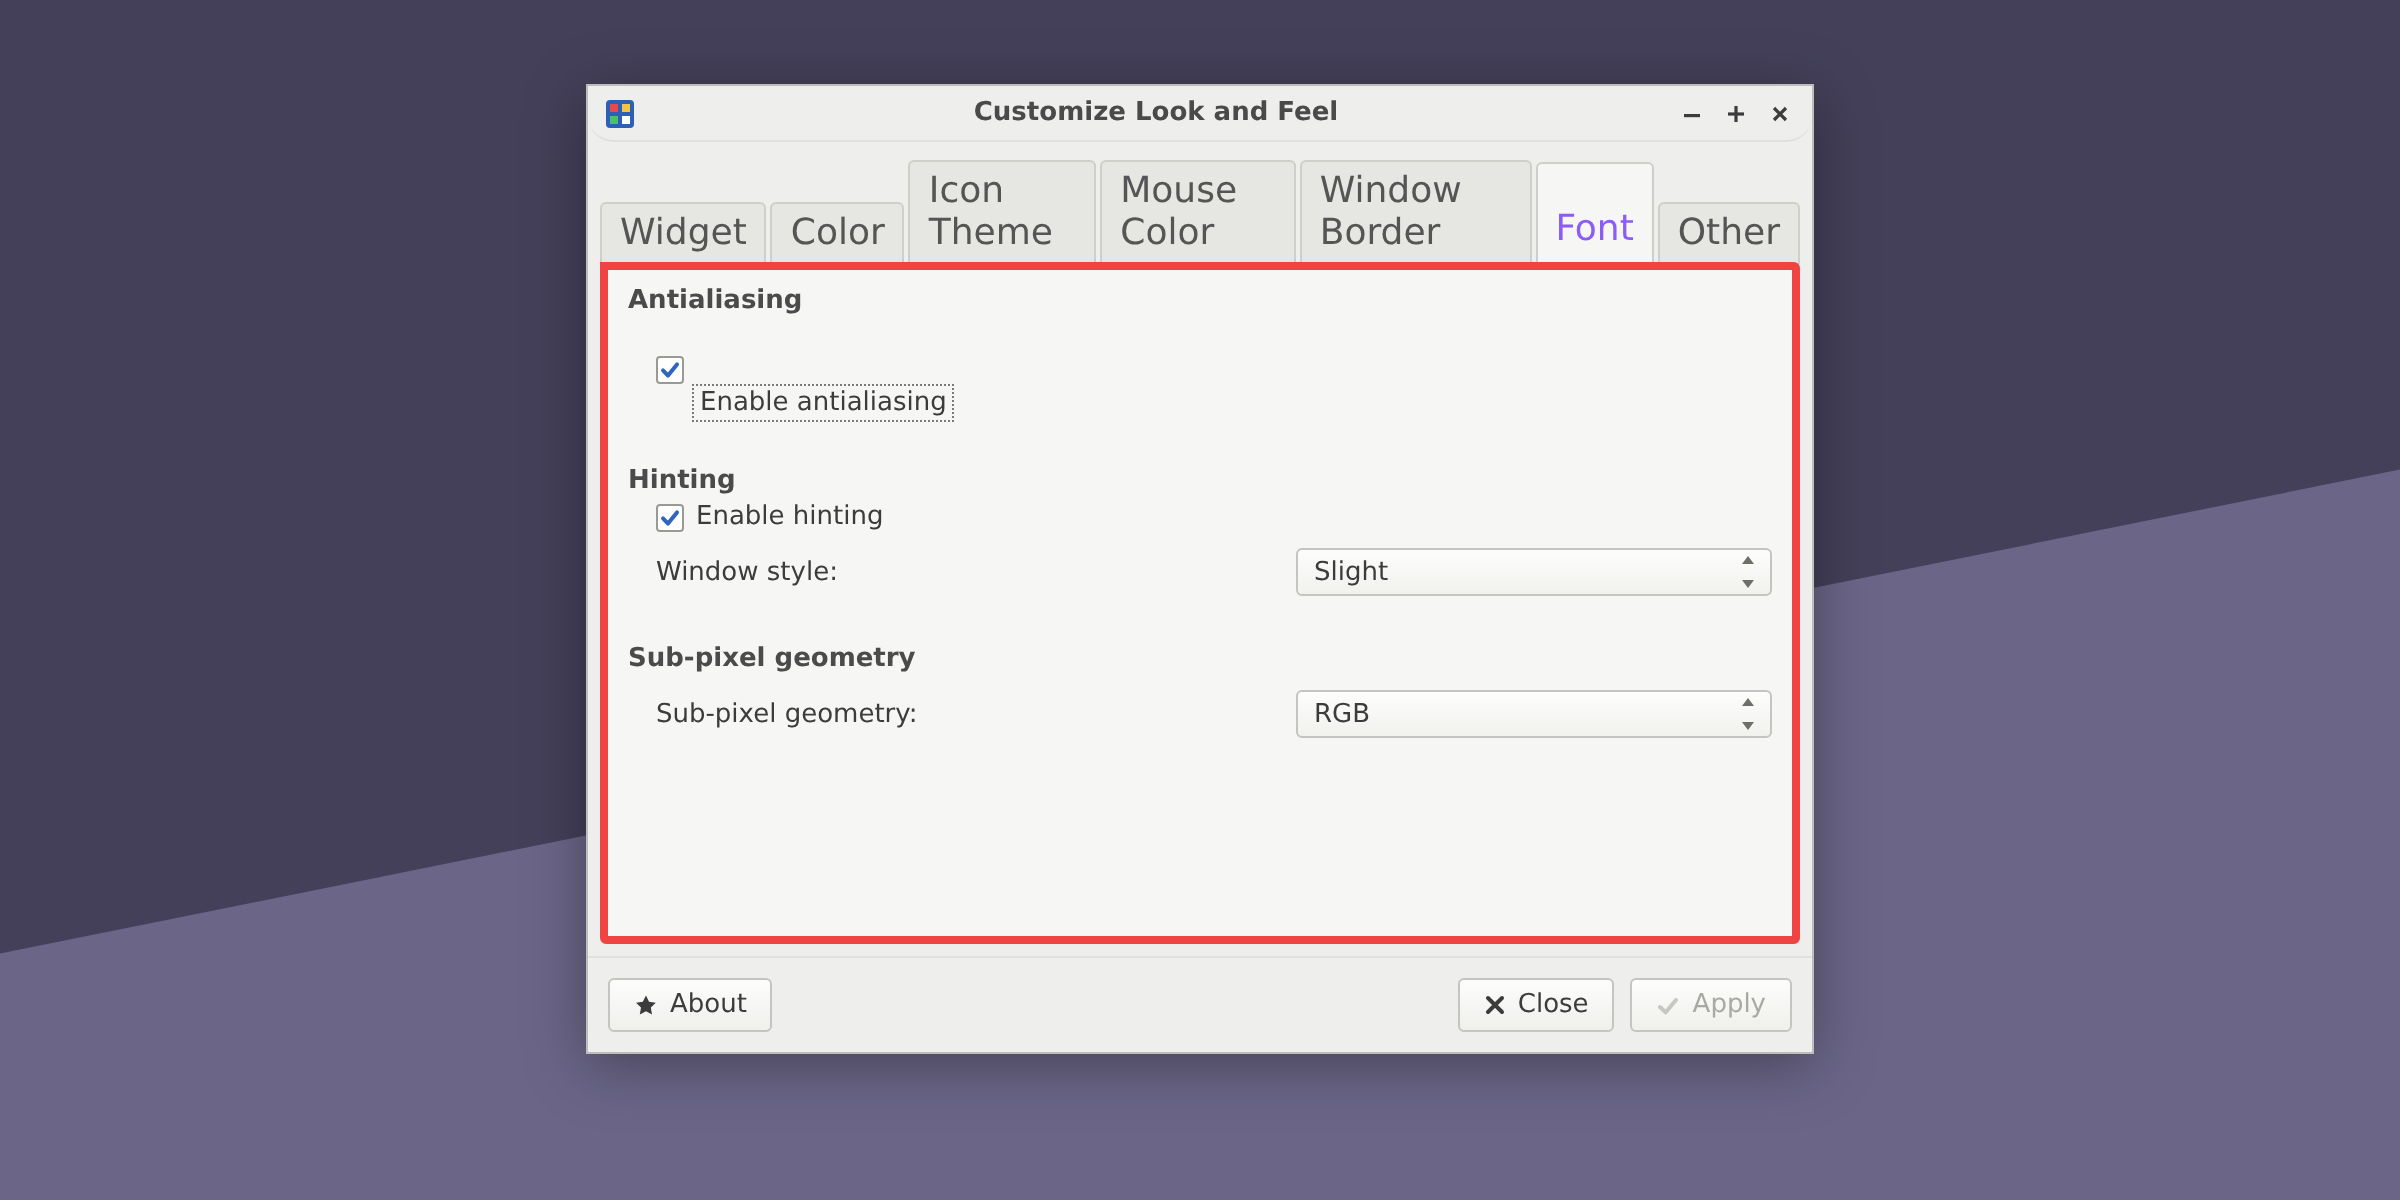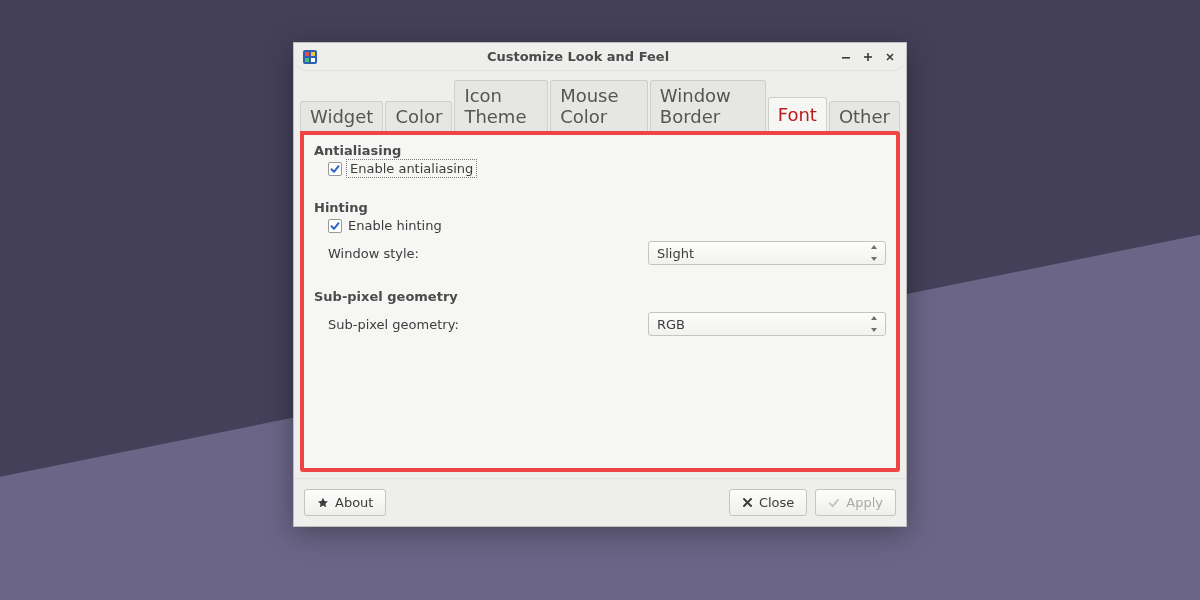--- a/index.html
+++ b/index.html
@@ -89,23 +89,23 @@
       border-bottom: none;
       border-radius: 3px 3px 0 0;
       color: #555;
       cursor: pointer;
       position: relative;
       top: 1px;
       font-size: 18px;
     }
     .tab.active {
       background: #f6f6f4;
-      color: #b91c1c;
+      color: #8b5cf6;
       top: 0;
-      padding-top: 6px;
+      padding-top: 22px;
       padding-bottom: 6px;
       z-index: 2;
     }
 
     .tab-content {
       margin: 0 6px 6px 6px;
       border: 4px solid #ef4444;
       border-radius: 0 3px 3px 3px;
       background: #f6f6f4;
       flex: 1;
@@ -136,20 +136,21 @@
       background: #fff;
       display: inline-flex;
       align-items: center;
       justify-content: center;
     }
     .checkbox svg { display: block; }
     .check-label.focused {
       outline: 1px dotted #7a7a7a;
       outline-offset: 1px;
       padding: 0 2px;
+      margin-top: 33px;
     }
 
     .field-row {
       display: flex;
       align-items: center;
       margin-top: 8px;
       padding-left: 14px;
     }
     .field-label {
       flex: 0 0 320px;

